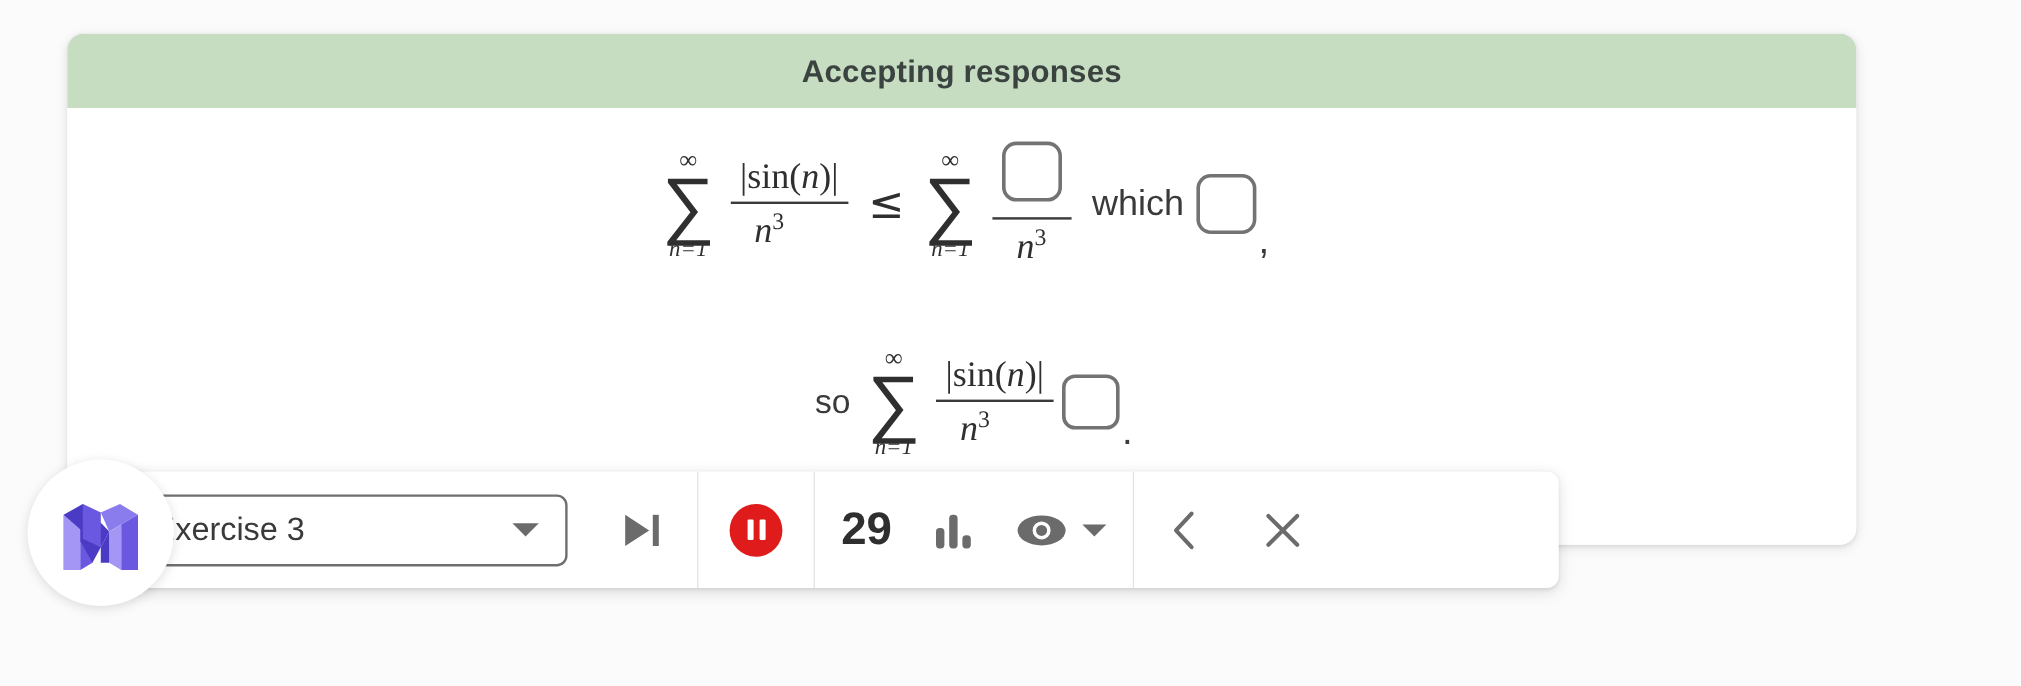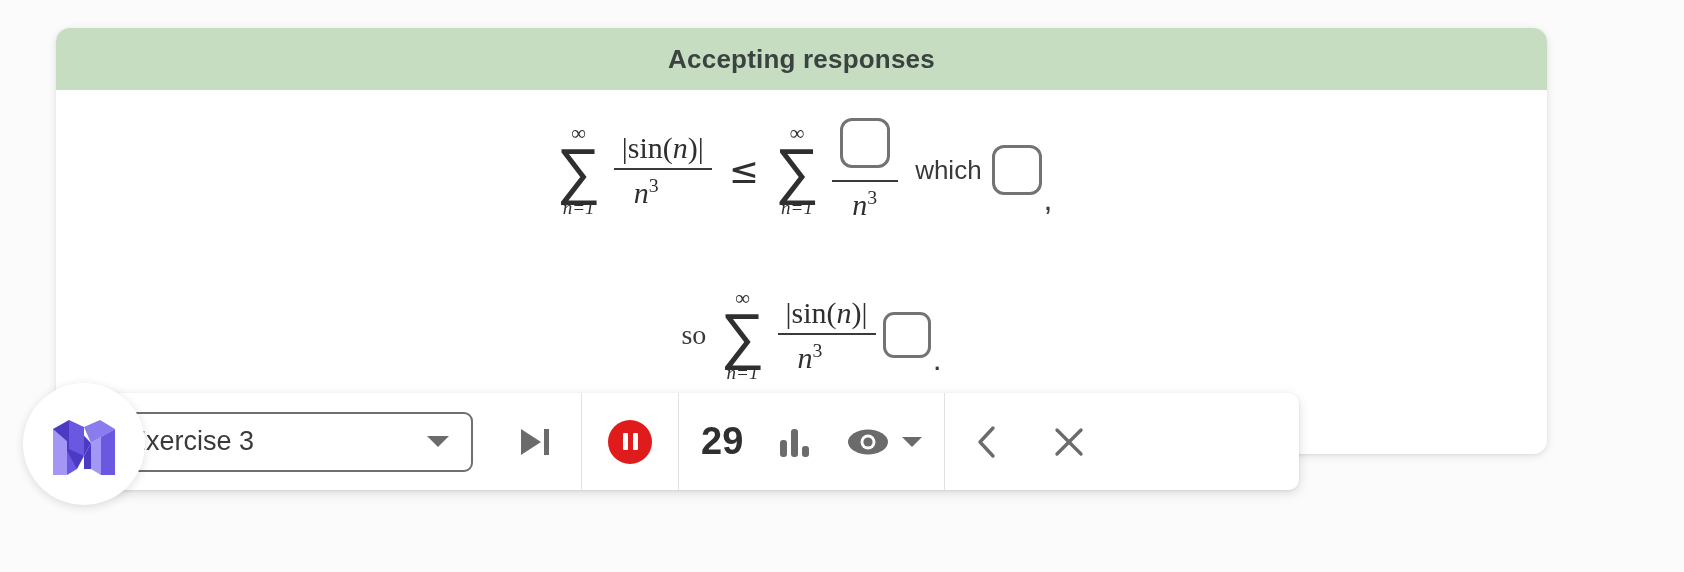--- a/index.html
+++ b/index.html
@@ -128,27 +128,27 @@
   .sup  { font-size: 0.66em; vertical-align: super; font-style: normal; }
 
   .rel {
     font-size: 36px;
     margin: 0 10px;
     font-family: "DejaVu Sans", sans-serif;
   }
 
   .word {
     font-family: "Liberation Sans", sans-serif;
-    font-size: 26px;
+    font-size: 30px;
     color: #3a3a3a;
     margin: 0 10px;
     text-align: right;
   }
   .word-so {
-    font-family: Liberation Serif, serif;
+    font-family: Liberation Sans, sans-serif;
     font-size: 28px;
     color: #3a3a3a;
     margin-right: 8px;
     margin-left: 20px;
   }
 
   .punct {
     font-family: "Liberation Sans", sans-serif;
     font-size: 32px;
     color: #3a3a3a;

